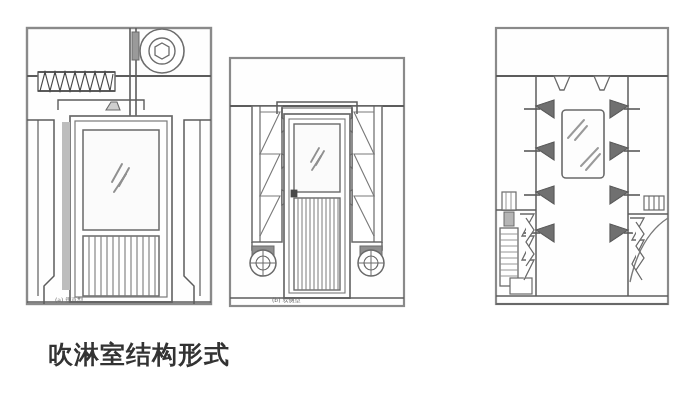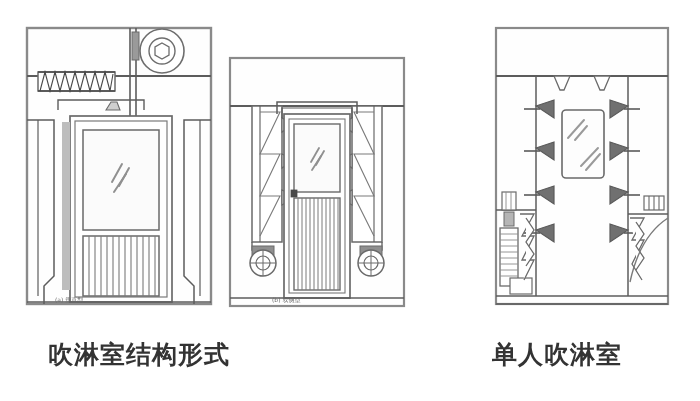--- a/index.html
+++ b/index.html
@@ -304,15 +304,14 @@
         <line x1="16" y1="282" x2="188" y2="282" stroke-width="1.6"></line>
         <line x1="16" y1="290" x2="188" y2="290" stroke-width="1.6"></line>
       </g>
     </svg>
   </div>
 
   <div class="subcaption" id="subcap-a">(a) 垂直型</div>
   <div class="subcaption" id="subcap-b">(b) 双侧型</div>
 
   <div class="caption" id="caption-left-group">吹淋室结构形式</div>
-  <div class="caption" id="caption-right-group">单人吹淋室</div>
 
 </div>
 
 </body></html>

